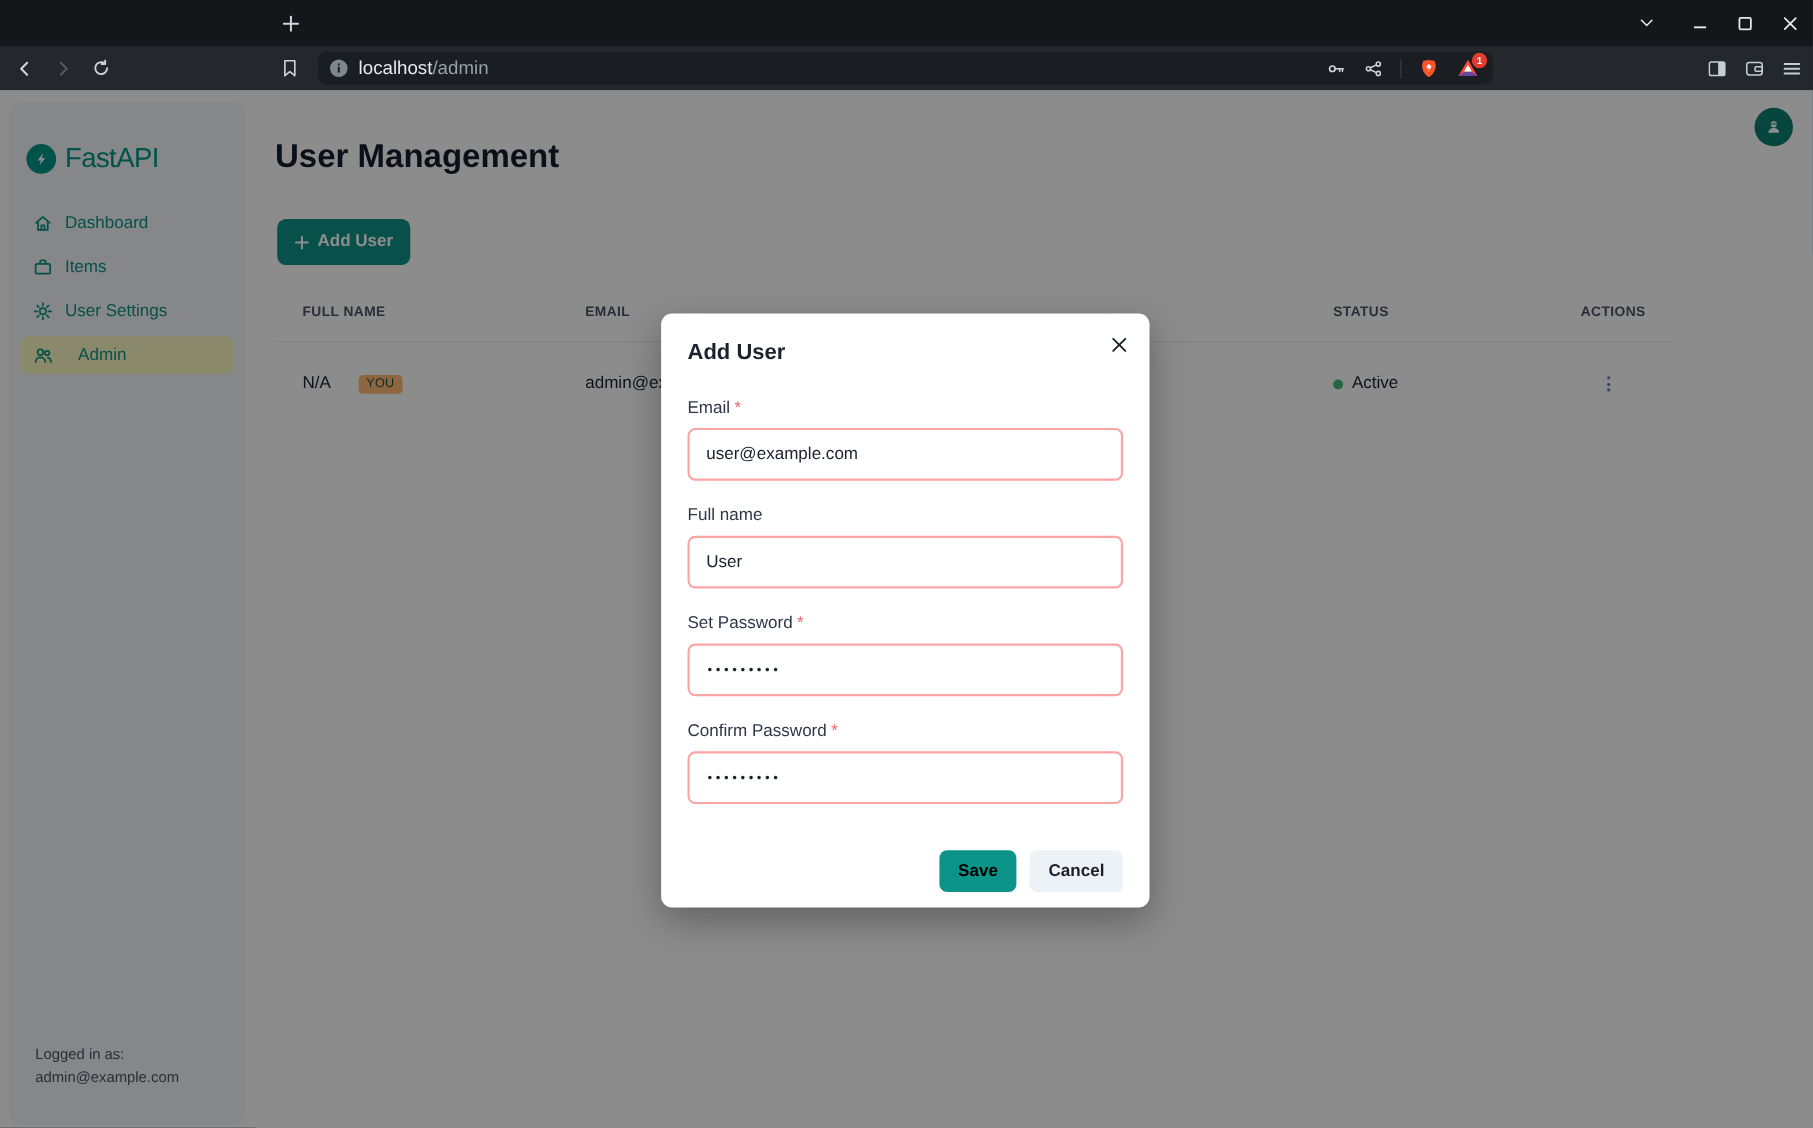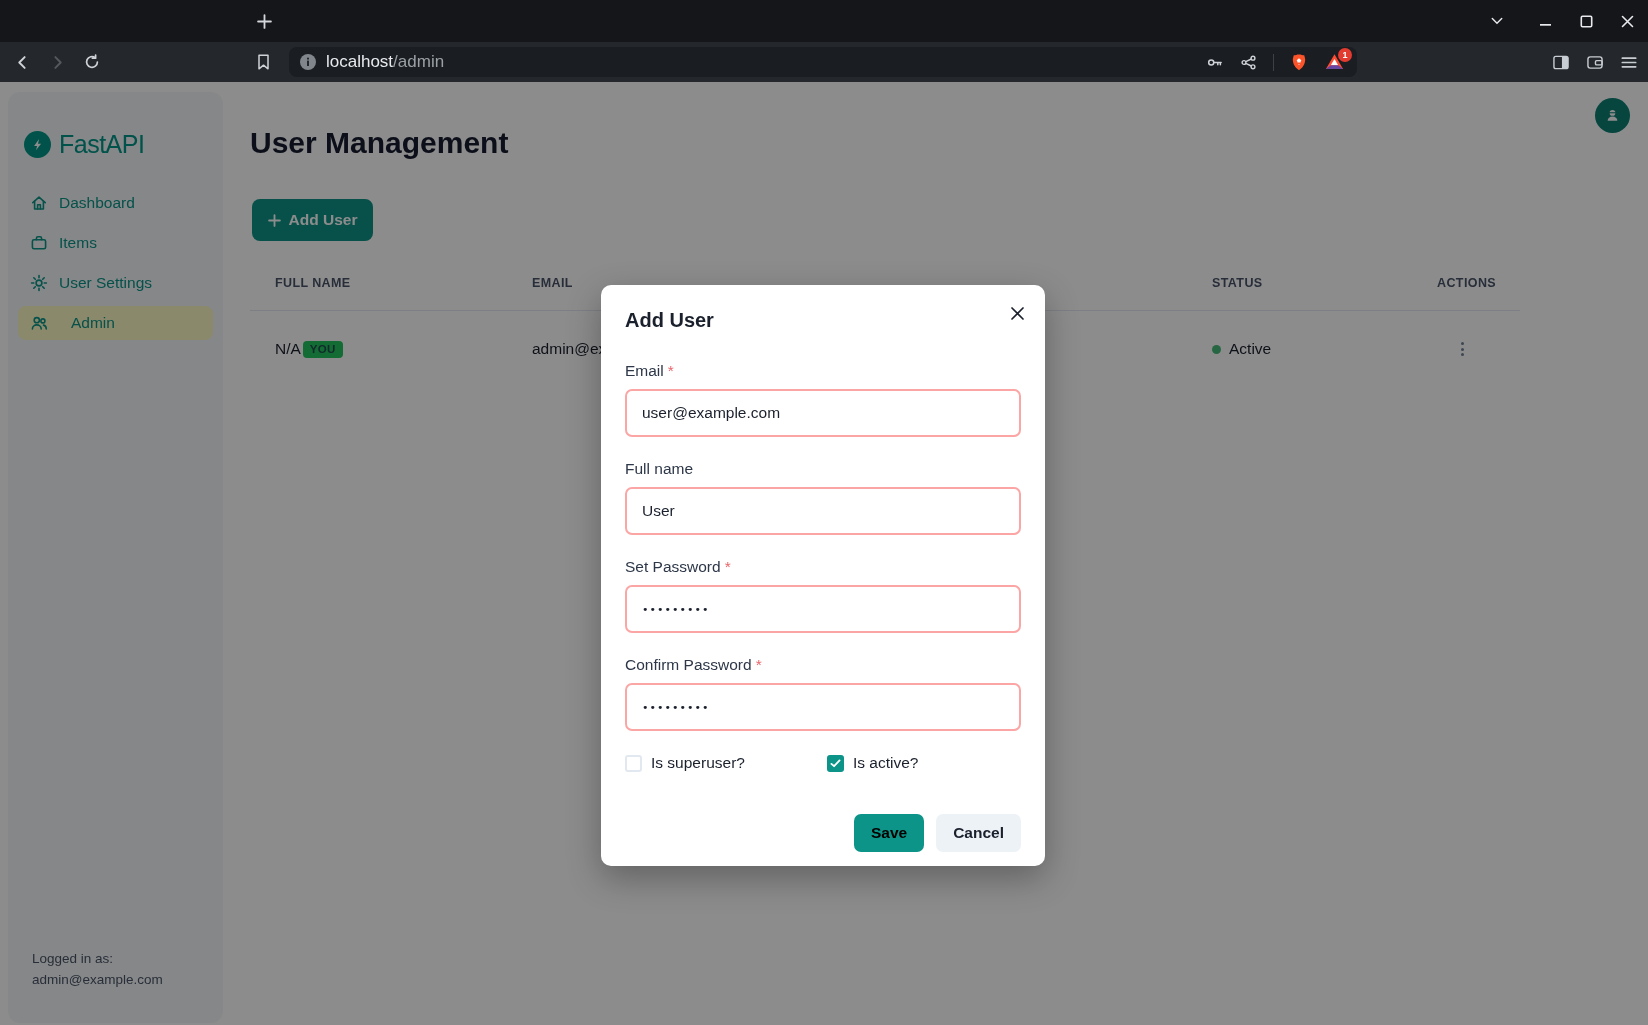--- a/index.html
+++ b/index.html
@@ -60,21 +60,21 @@
   .add-user-btn { position:absolute; left:252px; top:117px; width:121px; height:42px; background:#0d9488;
                   border-radius:8px; display:flex; align-items:center; justify-content:center; gap:8px;
                   color:#fff; font-size:15.5px; font-weight:bold; border:none; }
   .avatar { position:absolute; left:1595px; top:16px; width:35px; height:35px; border-radius:50%;
             background:#0b8073; display:flex; align-items:center; justify-content:center; }
 
   .table { position:absolute; left:250px; top:180px; width:1270px; height:190px; }
   .th { position:absolute; top:14px; font-size:12.5px; font-weight:bold; color:#4a5568; letter-spacing:.4px; }
   .thead-divider { position:absolute; left:0; right:0; top:48px; border-bottom:1px solid #e2e8f0; }
   .td { position:absolute; top:72px; height:30px; display:flex; align-items:center; font-size:15.5px; color:#1a202c; }
-  .you-badge { margin-left:2px; background:#22c55e; color:#234e52; font-size:11.5px; font-weight:bold;
+  .you-badge { margin-left:25px; background:#fdba74; color:#234e52; font-size:11.5px; font-weight:normal;
                padding:2.5px 7px; border-radius:4px; letter-spacing:.3px; }
   .status-dot { width:9px; height:9px; border-radius:50%; background:#48bb78; margin-right:8px; }
   .dots-btn { position:absolute; left:1200px; top:74px; width:24px; height:26px; display:flex;
               flex-direction:column; align-items:center; justify-content:center; gap:2.5px; }
   .dots-btn i { width:3px; height:3px; border-radius:50%; background:#718096; }
 
   .overlay { position:absolute; inset:0; background:rgba(0,0,0,0.45); z-index:5; }
 
   
   .modal { position:absolute; left:601px; top:203px; width:444px; z-index:10; background:#fff;
@@ -350,34 +350,20 @@
     <div class="field">
       <label><span>Set Password</span><span class="req">*</span></label>
       <input type="text" class="pw" value="•••••••••" style="">
     </div>
 
     <div class="field">
       <label><span>Confirm Password</span><span class="req">*</span></label>
       <input type="text" class="pw" value="•••••••••" style="">
     </div>
 
-    <div class="field check-row">
-      <div class="check">
-        <span class="cb unchecked"></span>
-        <span>Is superuser?</span>
-      </div>
-      <div class="check">
-        <span class="cb checked">
-          <svg width="11" height="9" viewBox="0 0 12 10">
-              <path d="M1.5 5.4 L4.4 8 L10.5 1.6" stroke="#fff" stroke-width="2" fill="none" stroke-linecap="round" stroke-linejoin="round"></path>
-            </svg>
-        </span>
-        <span>Is active?</span>
-      </div>
-    </div>
 
     <div class="modal-actions">
       <button class="btn btn-save">Save</button>
       <button class="btn btn-cancel">Cancel</button>
     </div>
   </div>
 
 </div>
 
 </body></html>

